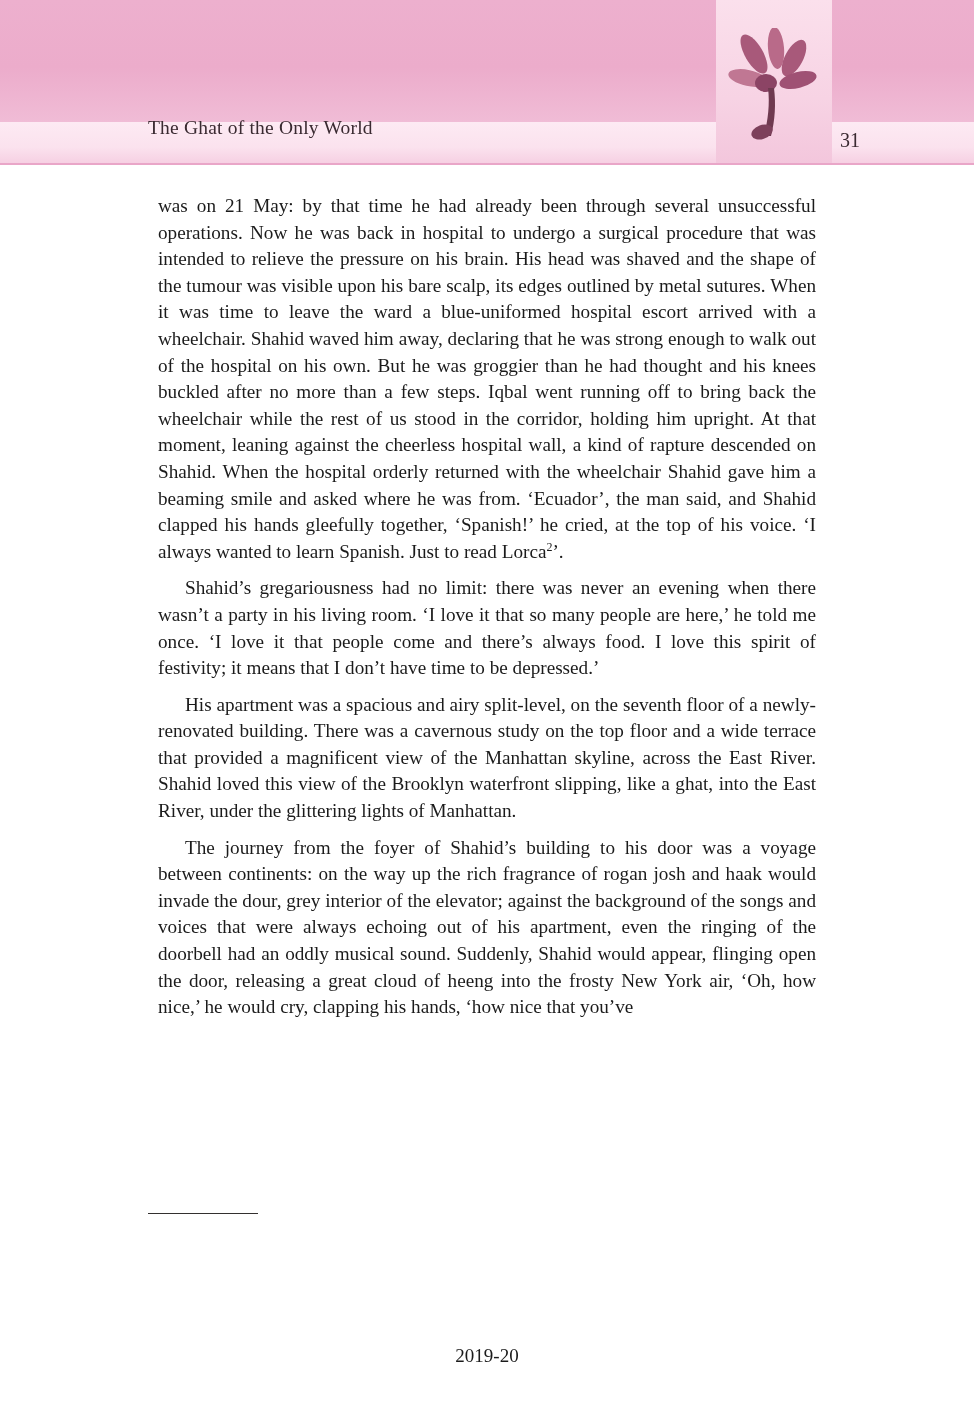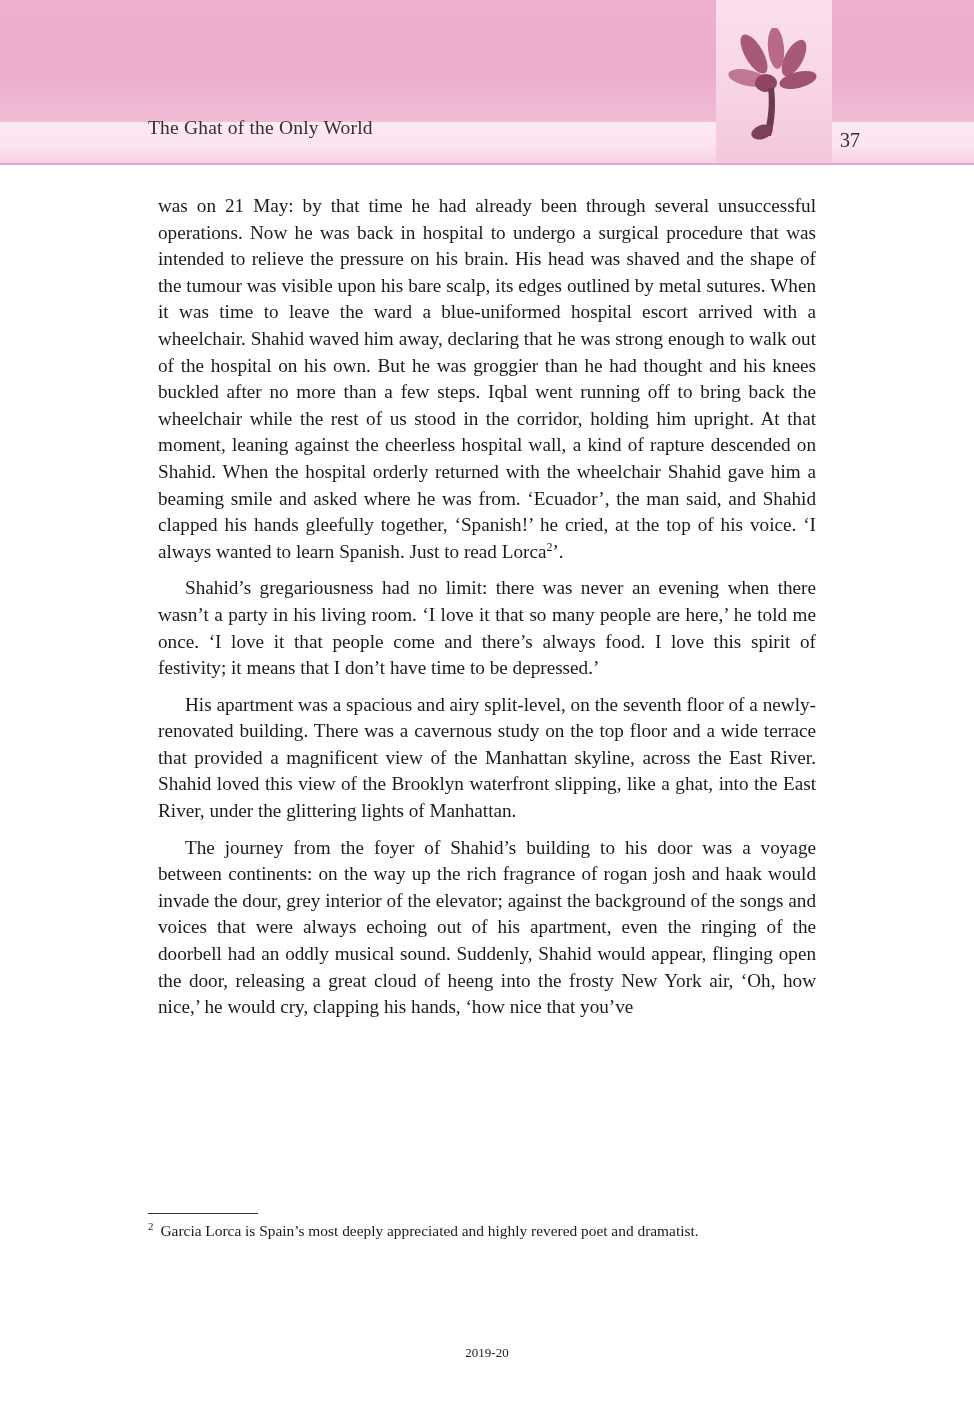--- a/index.html
+++ b/index.html
@@ -120,21 +120,21 @@
     margin-right: 7px;
   }
 
   
   .footer {
     position: absolute;
     left: 0;
     top: 1345px;
     width: 974px;
     text-align: center;
-    font-size: 13px;
+    font-size: 19px;
     color: #1b1b1b;
     font-family: "Liberation Serif", serif;
   }
 
   
   .watermark {
     position: absolute;
     left: 330px;
     top: 590px;
     width: 400px;
@@ -165,31 +165,28 @@
       <ellipse cx="42" cy="55" rx="11" ry="9" fill="#8c4465"></ellipse>
       <path d="M44 60 C 46 76, 44 92, 40 108 L 47 108 C 51 92, 52 76, 50 60 Z" fill="#6f3a50"></path>
       <ellipse cx="38" cy="104" rx="11" ry="7" transform="rotate(-20 38 104)" fill="#7d405b"></ellipse>
     </g>
   </svg>
 </div>
 
 <div class="header-rule"></div>
 
 <div class="header-title">The Ghat of the Only World</div>
-<div class="page-number">37</div>
+<div class="page-number">31</div>
 
 <div class="watermark"></div>
 
 <div class="content">
   <p class="para" id="p0"><span>was on 21 May: by that time he had already been through several unsuccessful operations. Now he was back in hospital to undergo a surgical procedure that was intended to relieve the pressure on his brain. His head was shaved and the shape of the tumour was visible upon his bare scalp, its edges outlined by metal sutures. When it was time to leave the ward a blue-uniformed hospital escort arrived with a wheelchair. Shahid waved him away, declaring that he was strong enough to walk out of the hospital on his own. But he was groggier than he had thought and his knees buckled after no more than a few steps. Iqbal went running off to bring back the wheelchair while the rest of us stood in the corridor, holding him upright. At that moment, leaning against the cheerless hospital wall, a kind of rapture descended on Shahid. When the hospital orderly returned with the wheelchair Shahid gave him a beaming smile and asked where he was from. ‘Ecuador’, the man said, and Shahid clapped his hands gleefully together, ‘Spanish!’ he cried, at the top of his voice. ‘I always wanted to learn Spanish. Just to read Lorca</span><sup class="fn">2</sup><span>’.</span></p>
   <p class="para indent" id="p1"><span>Shahid’s gregariousness had no limit: there was never an evening when there wasn’t a party in his living room. ‘I love it that so many people are here,’ he told me once. ‘I love it that people come and there’s always food. I love this spirit of festivity; it means that I don’t have time to be depressed.’</span></p>
   <p class="para indent" id="p2"><span>His apartment was a spacious and airy split-level, on the seventh floor of a newly-renovated building. There was a cavernous study on the top floor and a wide terrace that provided a magnificent view of the Manhattan skyline, across the East River. Shahid loved this view of the Brooklyn waterfront slipping, like a ghat, into the East River, under the glittering lights of Manhattan.</span></p>
   <p class="para indent" id="p3"><span>The journey from the foyer of Shahid’s building to his door was a voyage between continents: on the way up the rich fragrance of rogan josh and </span><span class="it">haak</span><span> would invade the dour, grey interior of the elevator; against the background of the songs and voices that were always echoing out of his apartment, even the ringing of the doorbell had an oddly musical sound. Suddenly, Shahid would appear, flinging open the door, releasing a great cloud of </span><span class="it">heeng</span><span> into the frosty New York air, ‘Oh, how </span><span class="it">nice</span><span>,’ he would cry, clapping his hands, ‘how </span><span class="it">nice</span><span> that you’ve</span></p>
 </div>
 
 <div class="footnote-wrap">
   <div class="footnote-rule"></div>
-  <div class="footnote">
-    <span class="marker">2</span><span>Garcia Lorca is Spain’s most deeply appreciated and highly revered poet and dramatist.</span>
-  </div>
 </div>
 
 <div class="footer">2019-20</div>
 
 </body></html>

